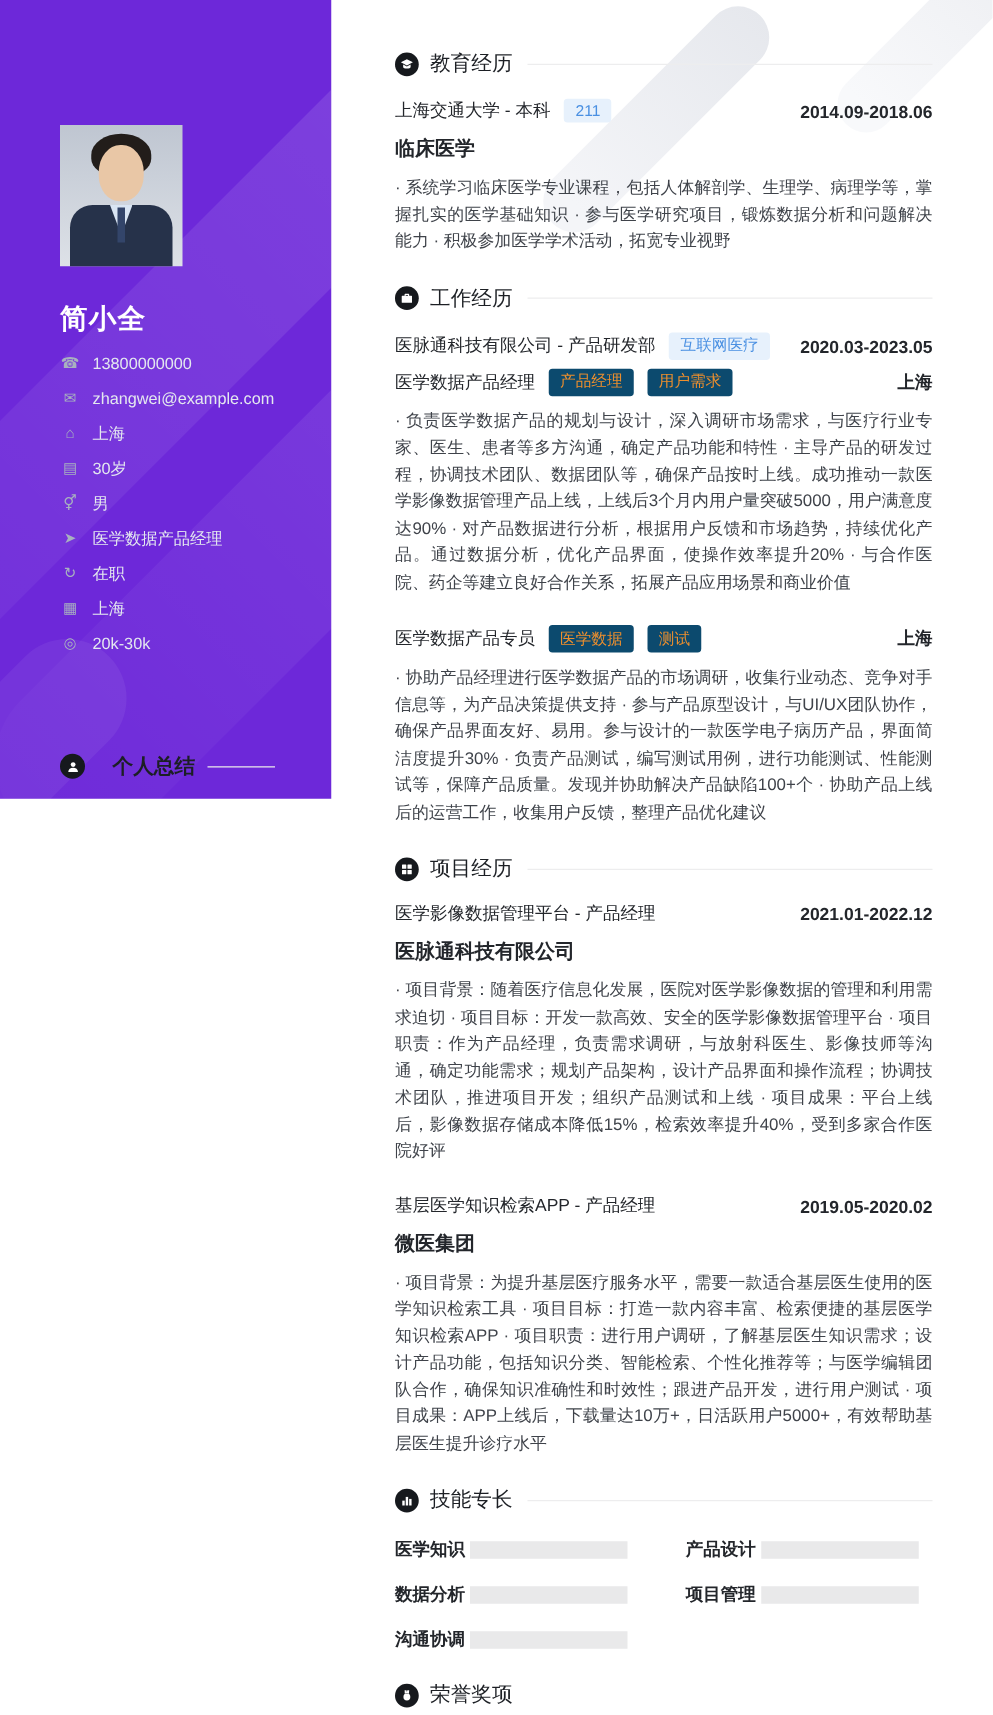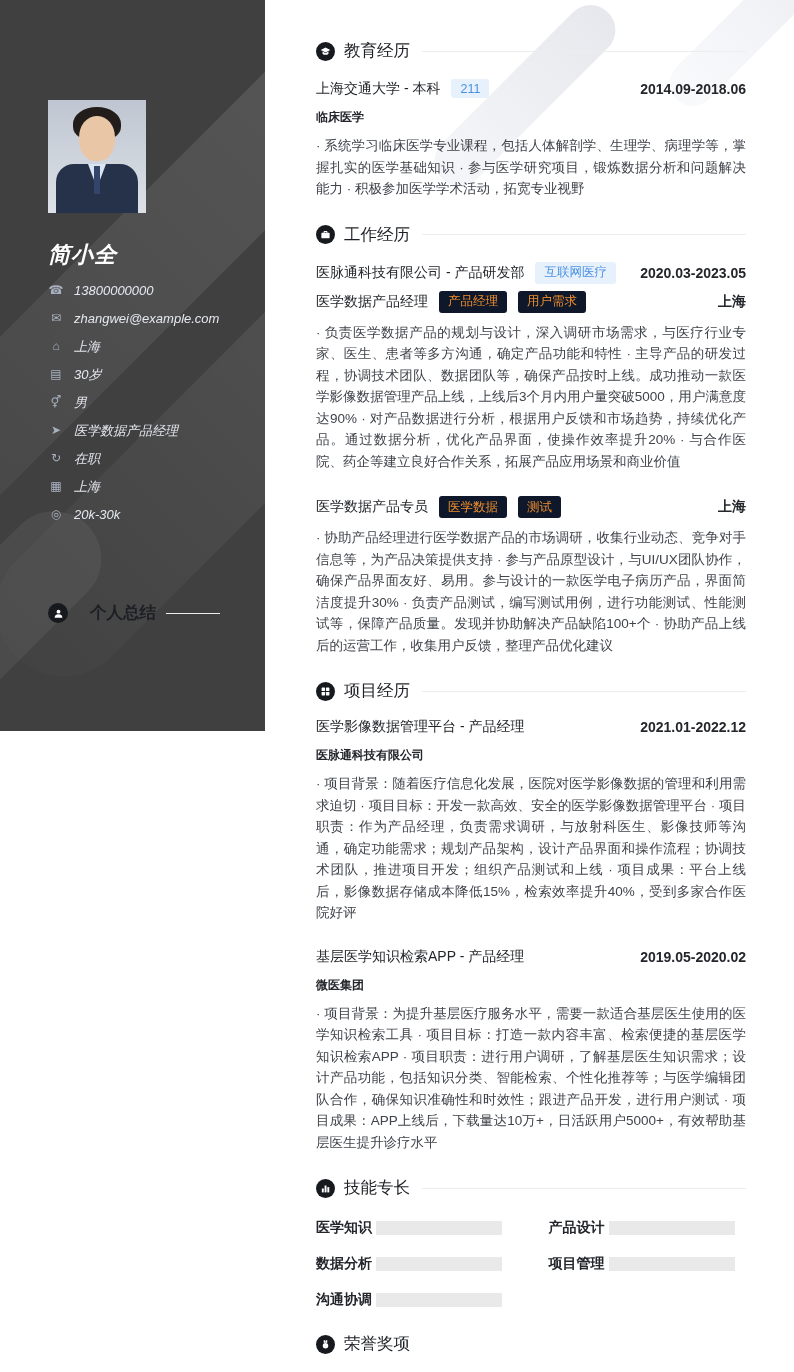--- a/index.html
+++ b/index.html
@@ -9,22 +9,22 @@
     font-family:"Liberation Sans","DejaVu Sans",sans-serif; overflow:hidden;
     color:#3f434a;
   }
   
   .deco { position:absolute; border-radius:40px; z-index:0; }
   .deco-a { left:500px; top:-22px; width:50px; height:235px; transform:rotate(45deg);
             background:linear-gradient(180deg,#e6e8ed 0%,#f4f5f8 90%); }
   .deco-b { left:728px; top:-80px; width:46px; height:210px; transform:rotate(45deg);
             background:linear-gradient(180deg,#ecedf1 0%,#f8f9fb 90%); }
   
-  .sidebar { position:absolute; left:0; top:0; width:265px; height:731px;
-             background:#404040; overflow:hidden; z-index:1;font-style:italic; }
+  .sidebar { position:absolute; left:0; top:0; width:265px; height:639px;
+             background:#6d28d9; overflow:hidden; z-index:1; }
   .sb-deco { position:absolute; border-radius:70px; }
   .sb-deco1 { left:60px; top:-130px; width:112px; height:860px; transform:rotate(45deg);
               background:linear-gradient(180deg,rgba(255,255,255,0.13),rgba(255,255,255,0.02)); }
   .sb-deco2 { left:150px; top:170px; width:135px; height:570px; transform:rotate(45deg);
               background:linear-gradient(180deg,rgba(255,255,255,0.10),rgba(255,255,255,0.01)); }
   .sb-deco3 { left:-45px; top:490px; width:95px; height:240px; transform:rotate(45deg);
               background:rgba(255,255,255,0.06); }
   .photo { position:absolute; left:48px; top:100px; width:98px; height:113px;
            background:linear-gradient(180deg,#bfc6d1 0%,#dde1e7 100%); overflow:hidden; }
   .photo .hair { position:absolute; left:25px; top:7px; width:48px; height:34px;
@@ -56,24 +56,24 @@
   .main { position:absolute; left:316px; top:0; width:430px; z-index:1; padding-top:40px; }
   .sec-head { display:flex; align-items:center; }
   .sec-head .circle-ic { width:19px; height:19px; }
   .sec-title { font-size:16.5px; font-weight:400; color:#1c1f24; margin-left:9px; white-space:nowrap; }
   .sec-line { flex:1; height:1px; background:#ededee; margin-left:12px; }
   .row { display:flex; justify-content:space-between; align-items:center; }
   .row-left { display:flex; align-items:center; }
   .etitle { font-size:14px; font-weight:400; color:#23262b; }
   .tag { font-size:12.5px; padding:2.5px 9px; border-radius:3px; margin-left:11px; white-space:nowrap; }
   .tag.blue { background:#e7f1fc; color:#4a90e2; }
-  .tag.orange { background:#0f172a; color:#ee8f2d; }
+  .tag.orange { background:#0c4a6e; color:#ee8f2d; }
   .date { font-size:14px; font-weight:700; color:#23262b; white-space:nowrap; }
   .para { font-size:13.5px; line-height:21.5px; color:#3f434a; text-align:justify; margin-top:9px; }
-  .subline { font-size:12px; font-weight:700; color:#23262b; margin-top:11px; }
+  .subline { font-size:16px; font-weight:700; color:#23262b; margin-top:11px; }
   .edu-head-row { margin-top:17px; }
   .role-row { margin-top:7px; }
   .work-row1 { margin-top:16px; }
   .section { margin-top:24px; }
   
   .skills-grid { display:grid; grid-template-columns:1fr 1fr; column-gap:35px;
                  row-gap:18px; margin-top:20px; }
   .skill { display:flex; align-items:center; }
   .sk-label { width:56px; font-size:14px; font-weight:700; color:#23262b; flex:none; }
   .bar-track { width:126px; height:14px; background:#e9e9ea; margin-left:4px; position:relative; overflow:hidden; }

